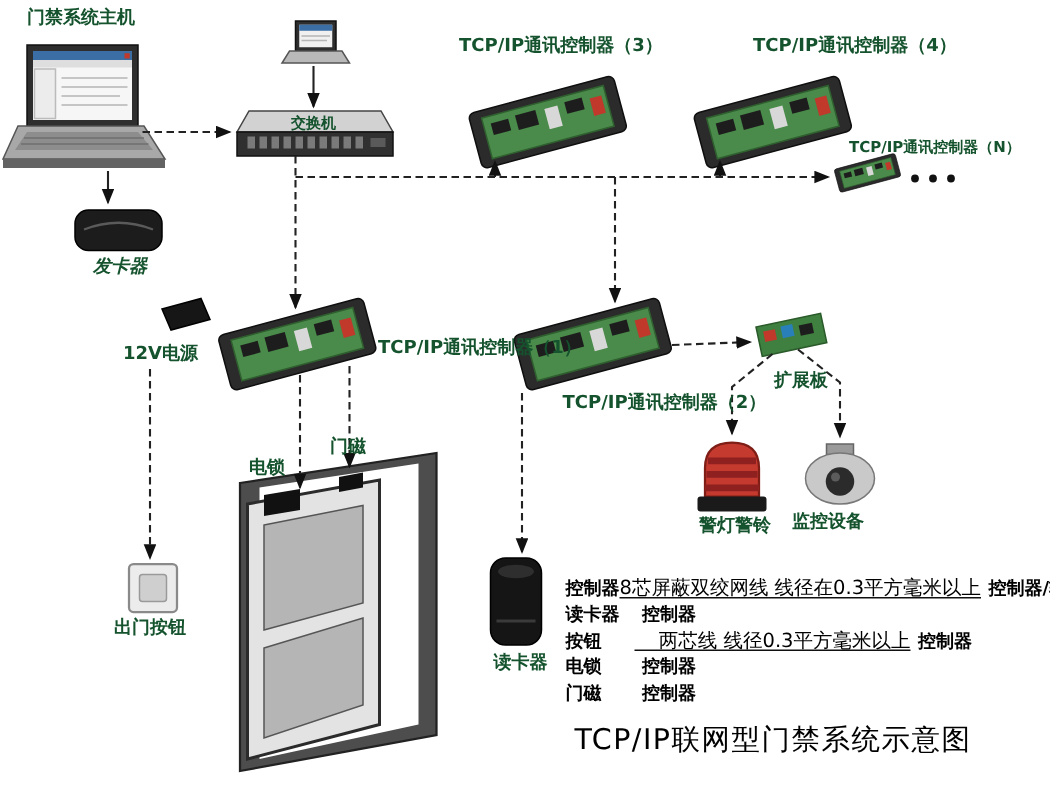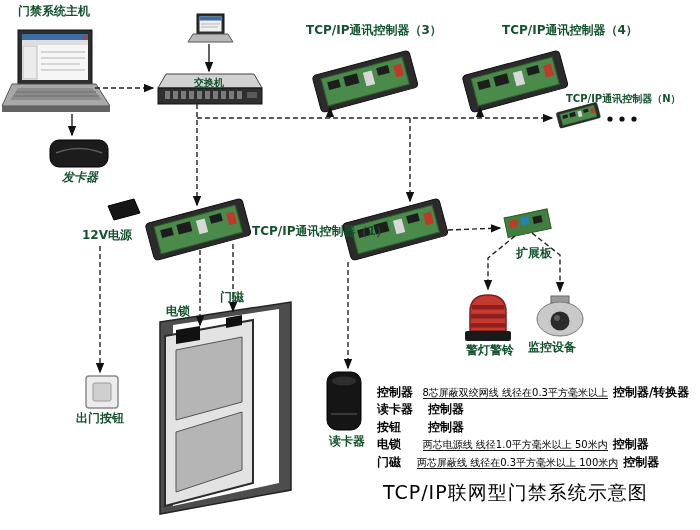--- a/index.html
+++ b/index.html
@@ -9,21 +9,21 @@
   }
   svg{position:absolute;left:0;top:0;}
   .lbl{
     position:absolute;font-size:12px;font-weight:700;white-space:nowrap;
     line-height:13px;color:#14532d;letter-spacing:0;
   }
   .lbl.small{font-size:10px;}
   .legend{position:absolute;left:377px;top:381px;width:321px;}
   .lrow{display:flex;align-items:flex-end;height:17.6px;}
   .ll{width:46px;font-size:12px;font-weight:700;line-height:14px;white-space:nowrap;}
-  .lm{flex:1;border-bottom:1.5px solid #111;text-align:right;font-size:10px;
+  .lm{flex:1;border-bottom:1.5px solid #111;text-align:right;font-size:13px;
       line-height:10px;white-space:nowrap;overflow:visible;}
   .lr{width:86px;font-size:12px;font-weight:700;line-height:14px;padding-left:5px;
       white-space:nowrap;}
   .diagram-title{
     position:absolute;left:383px;top:480px;font-size:19px;font-weight:400;
     letter-spacing:1px;white-space:nowrap;
   }
 </style>
 </head>
 <body>
@@ -169,20 +169,21 @@
     </g>
   </svg>
 
   <div class="lbl" style="left:18px;top:5px;">门禁系统主机</div>
   <div class="lbl" style="left:62px;top:171px;font-style:italic;">发卡器</div>
   <div class="lbl small" style="left:194px;top:76px;">交换机</div>
   <div class="lbl" style="left:306px;top:24px;">TCP/IP通讯控制器（3）</div>
   <div class="lbl" style="left:457px;top:24px;margin-left:45px;">TCP/IP通讯控制器（4）</div>
   <div class="lbl small" style="left:566px;top:92px;">TCP/IP通讯控制器（N）</div>
   <div class="lbl" style="left:252px;top:225px;">TCP/IP通讯控制器（1）</div>
+  <div class="lbl" style="left:375px;top:262px;">TCP/IP通讯控制器（2）</div>
   <div class="lbl" style="left:82px;top:229px;">12V电源</div>
   <div class="lbl" style="left:516px;top:247px;">扩展板</div>
   <div class="lbl" style="left:466px;top:344px;">警灯警铃</div>
   <div class="lbl" style="left:528px;top:341px;">监控设备</div>
   <div class="lbl" style="left:166px;top:305px;">电锁</div>
   <div class="lbl" style="left:220px;top:291px;">门磁</div>
   <div class="lbl" style="left:76px;top:412px;">出门按钮</div>
   <div class="lbl" style="left:329px;top:435px;">读卡器</div>
 
   <div class="legend">
@@ -190,29 +191,28 @@
       <span class="ll">控制器</span>
       <span class="lm">8芯屏蔽双绞网线  线径在0.3平方毫米以上</span>
       <span class="lr">控制器/转换器</span>
     </div>
     <div class="lrow">
       <span class="ll">读卡器</span>
       <span class="lr">控制器</span>
     </div>
     <div class="lrow">
       <span class="ll">按钮</span>
+      <span class="lm">两芯线  线径0.3平方毫米以上</span>
       <span class="lr">控制器</span>
     </div>
     <div class="lrow">
       <span class="ll">电锁</span>
-      <span class="lm">两芯电源线  线径1.0平方毫米以上  50米内</span>
       <span class="lr">控制器</span>
     </div>
     <div class="lrow">
       <span class="ll">门磁</span>
-      <span class="lm">两芯屏蔽线  线径在0.3平方毫米以上  100米内</span>
       <span class="lr">控制器</span>
     </div>
   </div>
 
   <div class="diagram-title">TCP/IP联网型门禁系统示意图</div>
 
 </div>
 
 </body></html>

